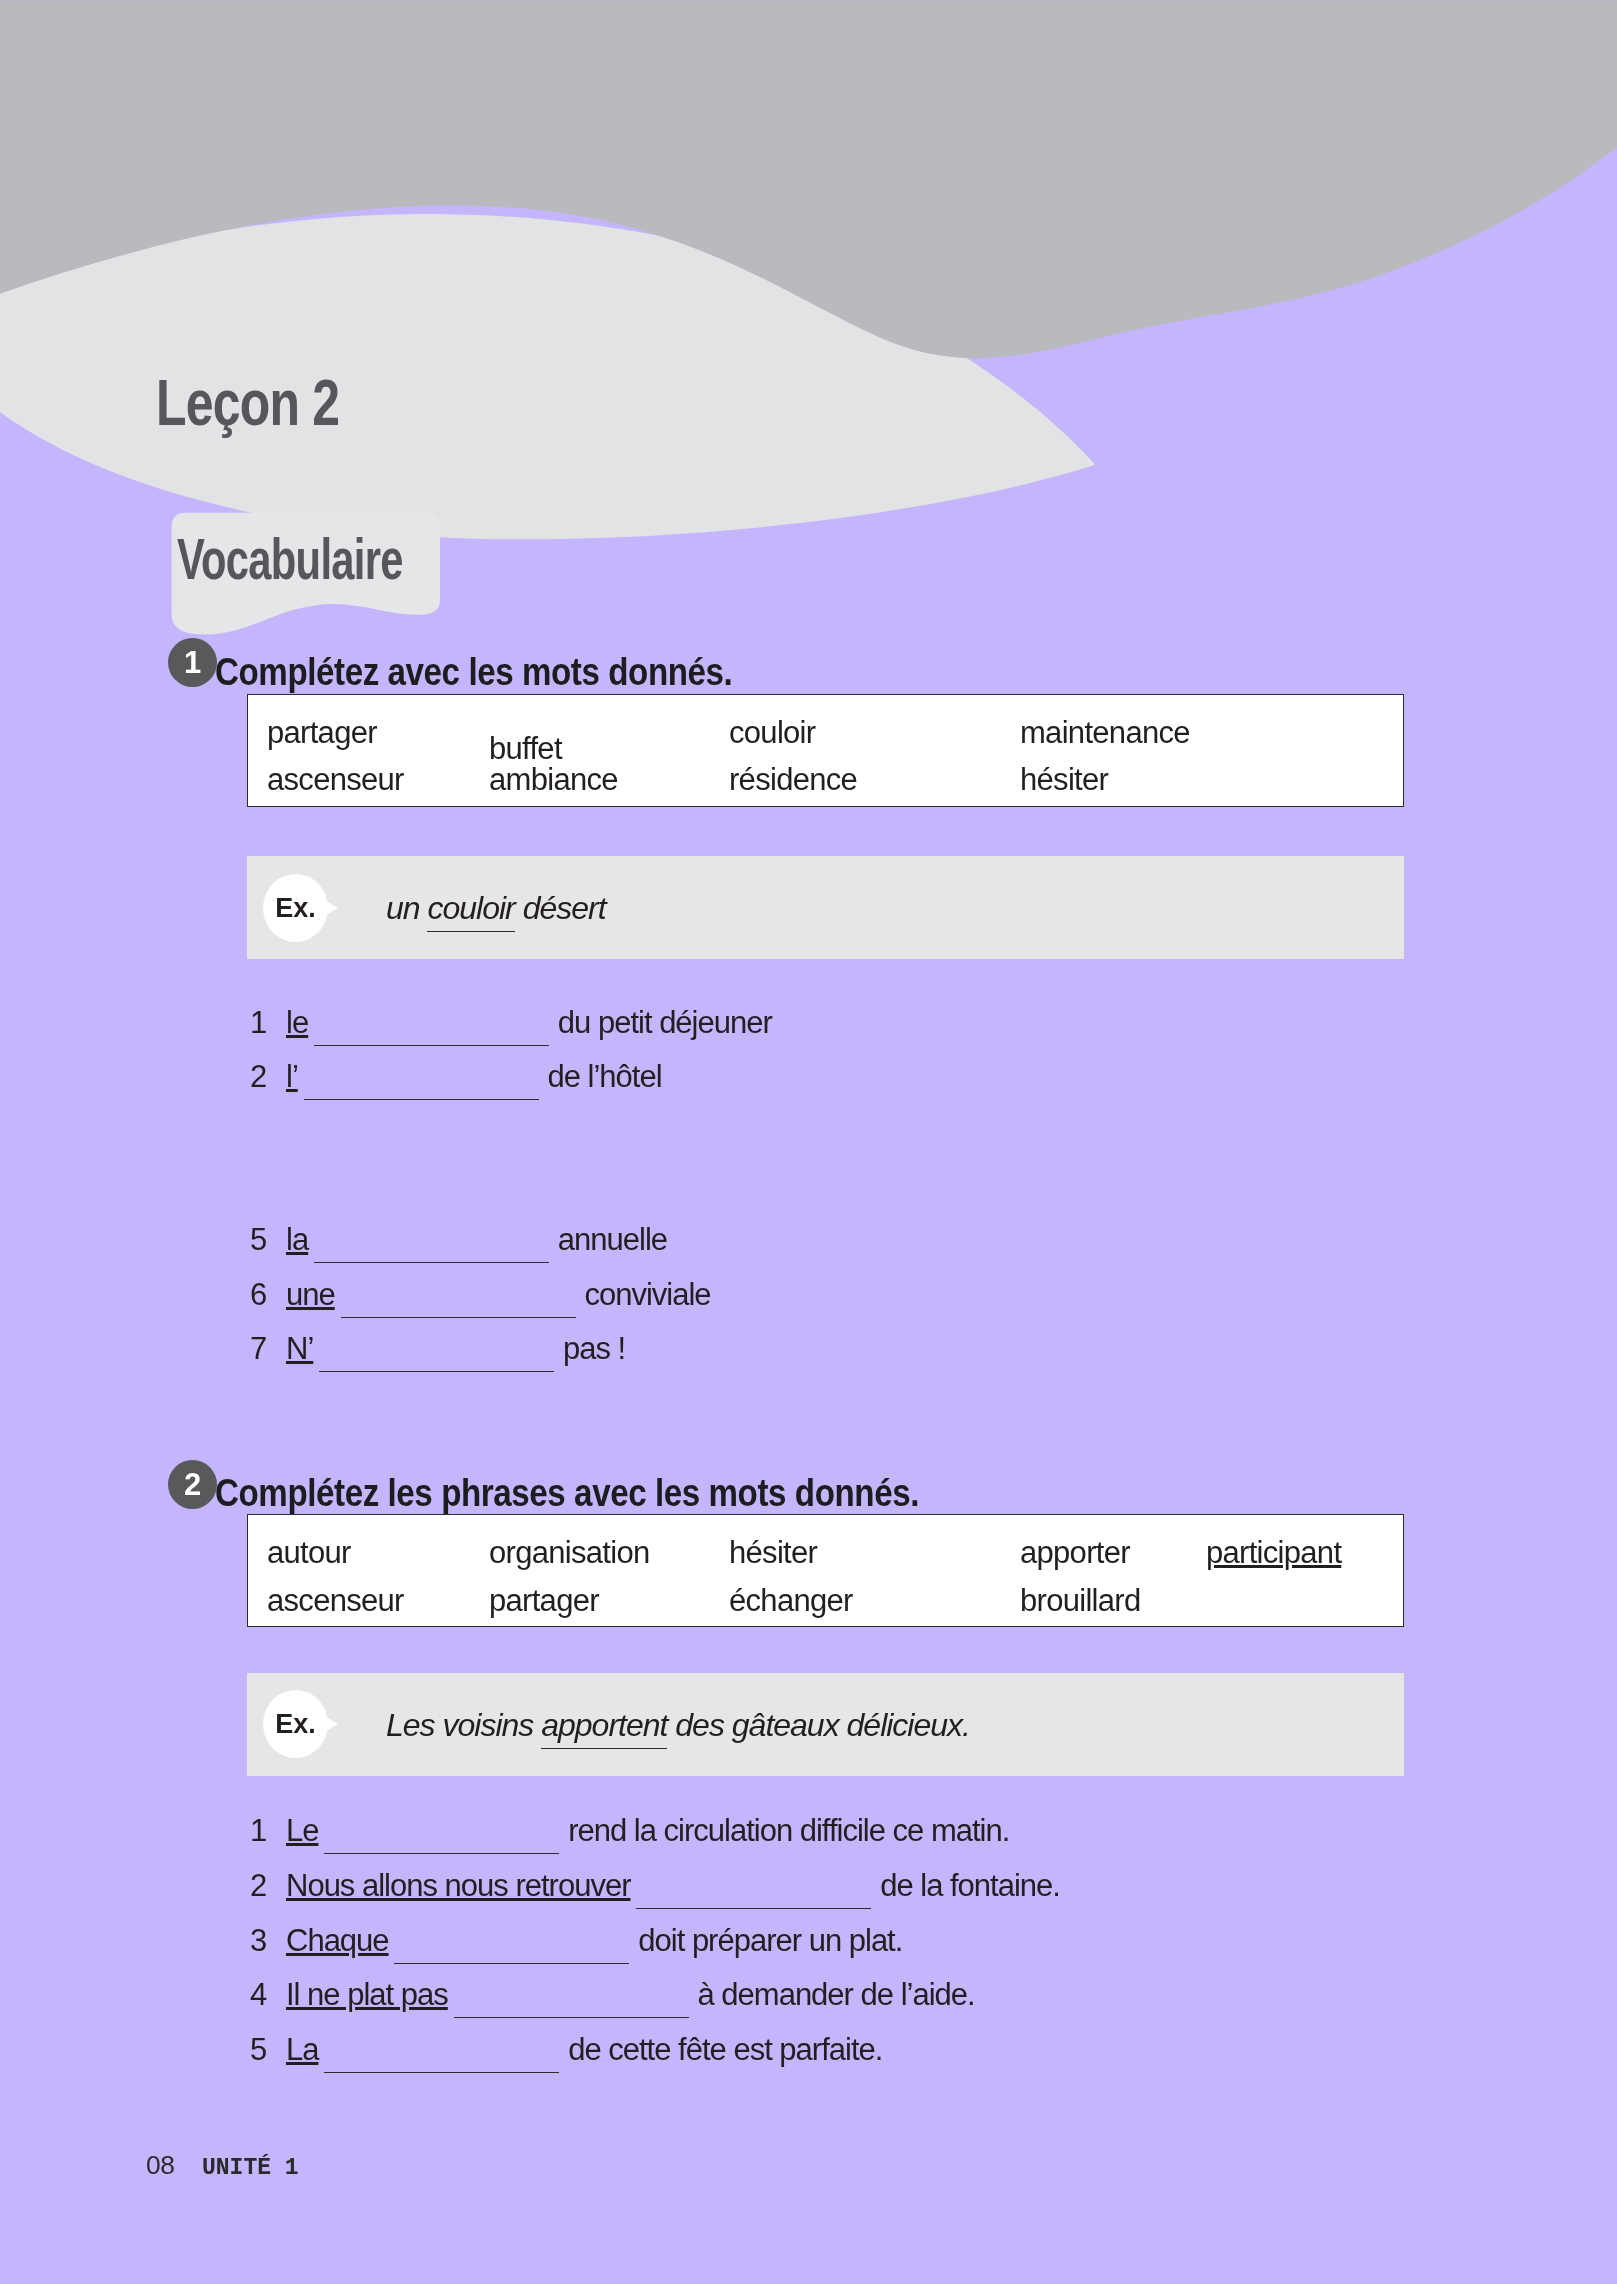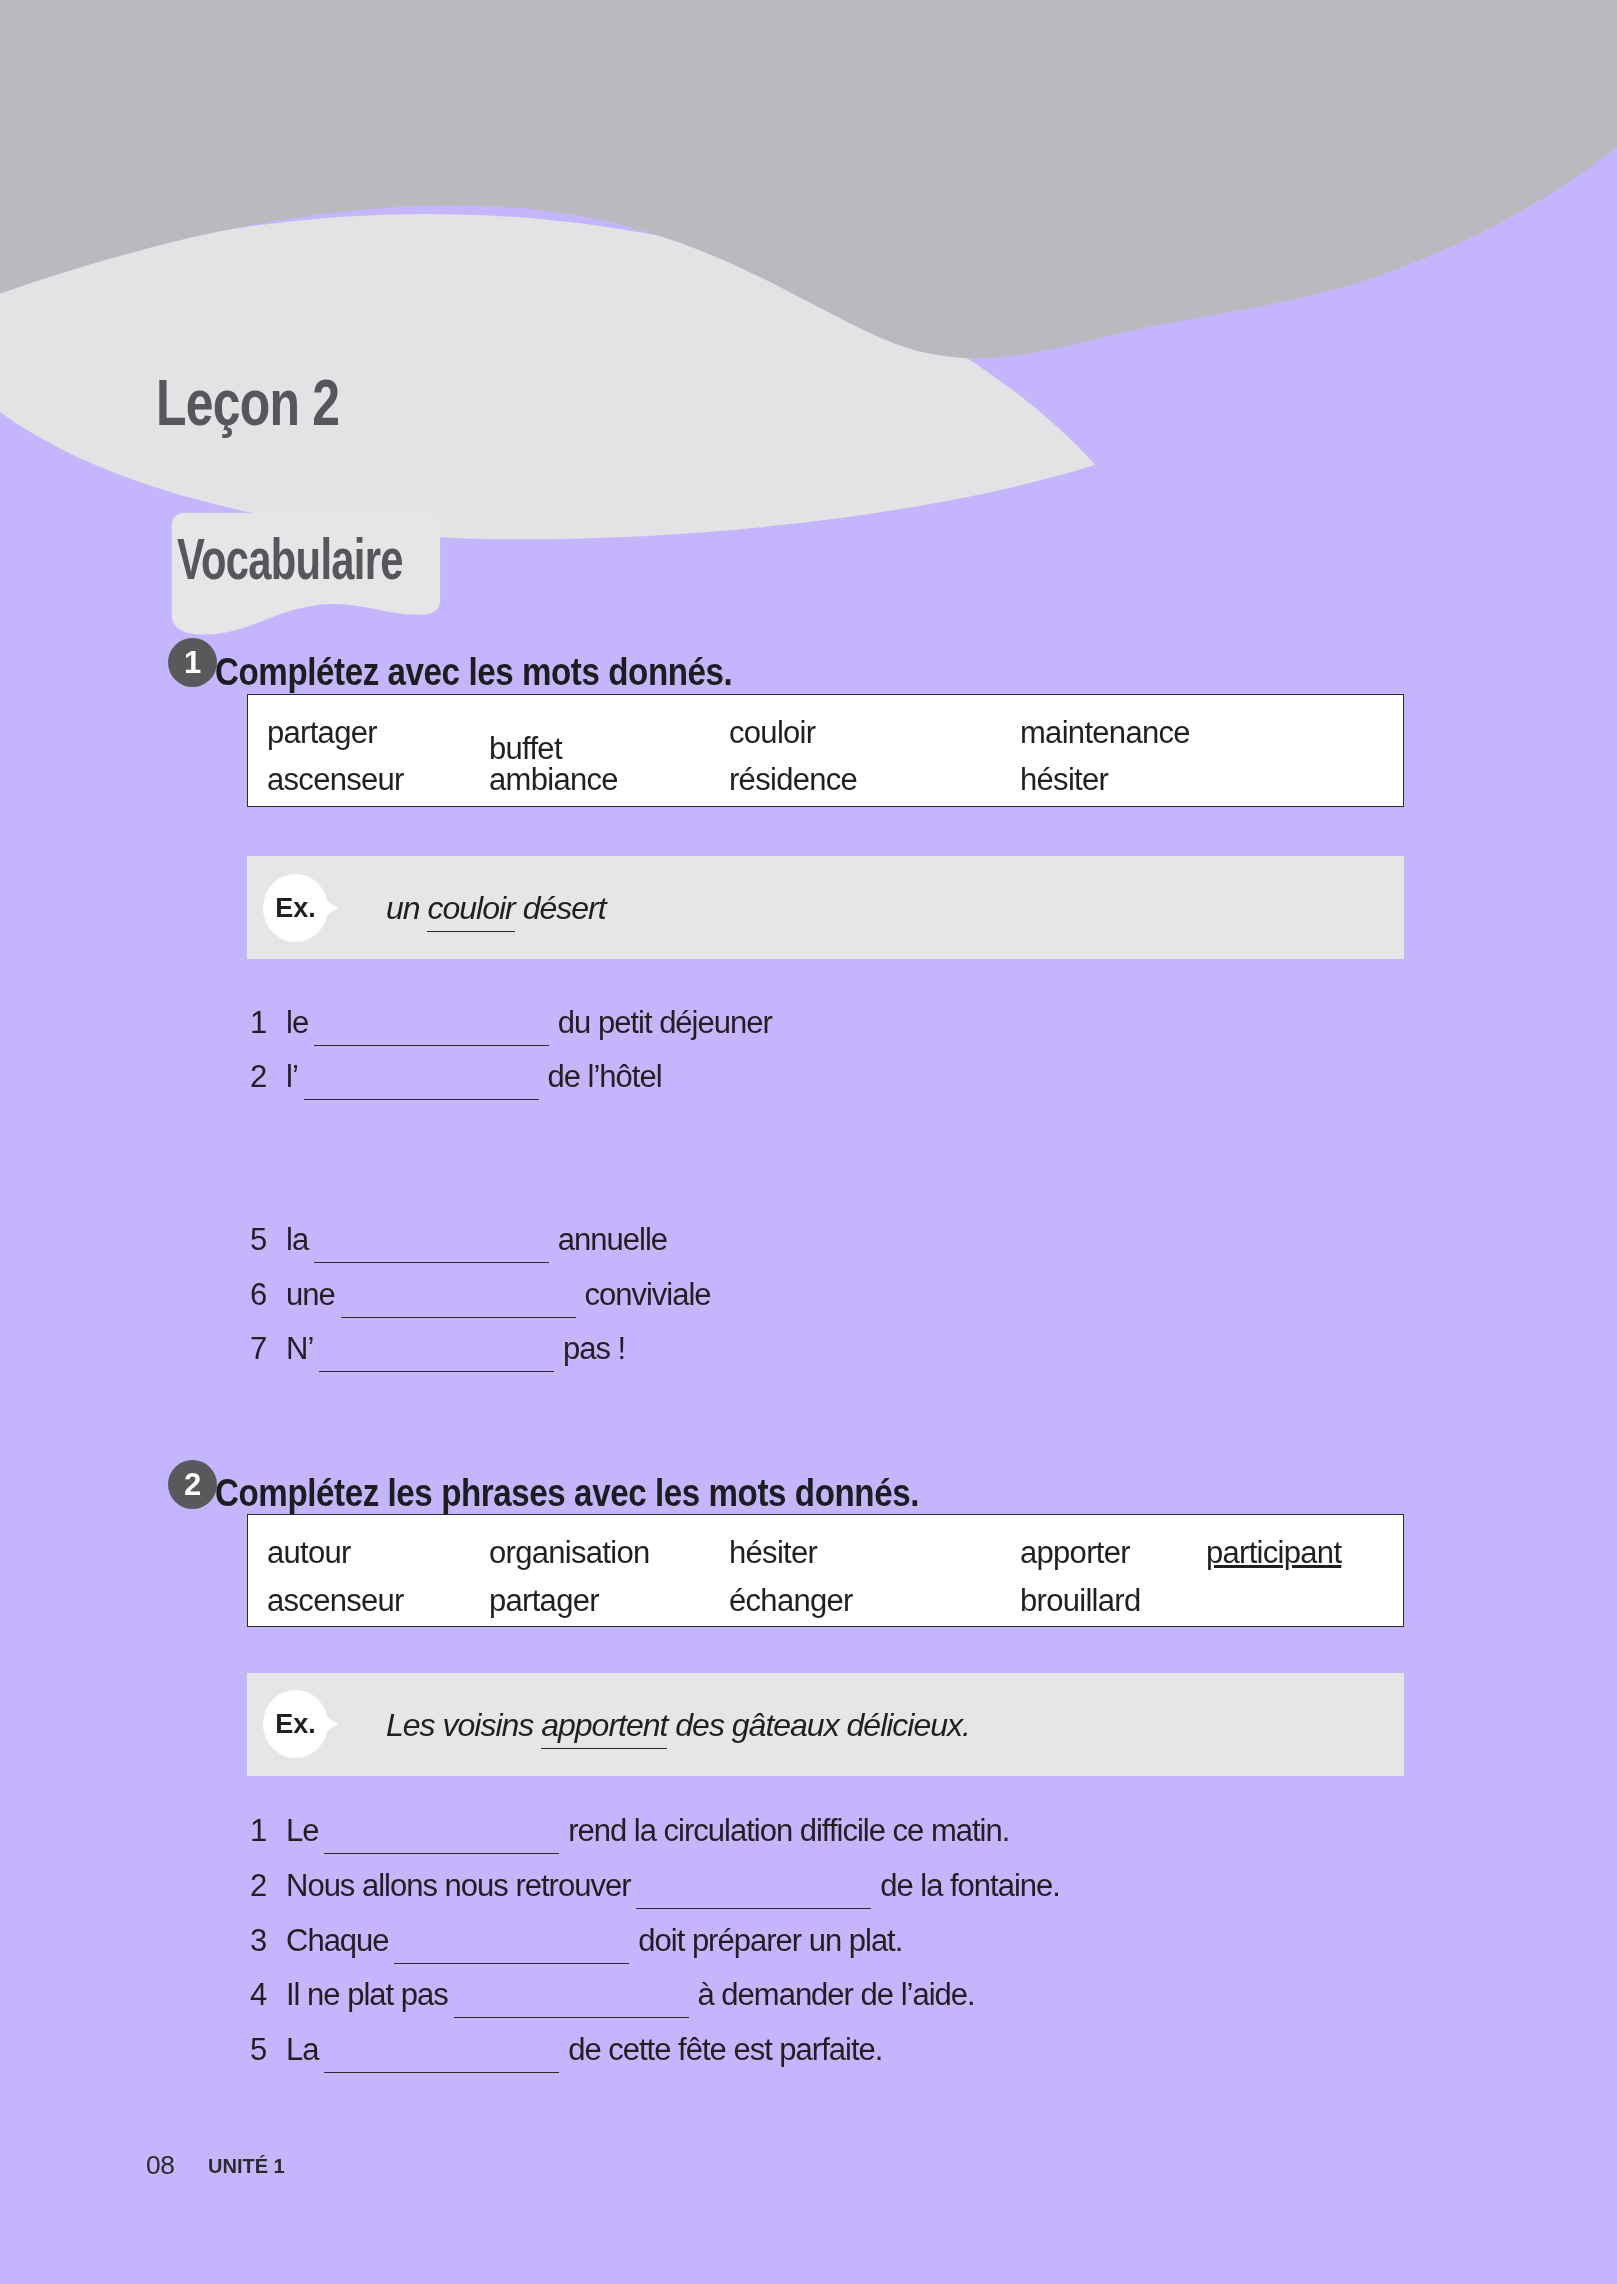--- a/index.html
+++ b/index.html
@@ -31,28 +31,28 @@
     display:flex;align-items:center;justify-content:center;font-size:27px;font-weight:bold;color:#231f20;}
   .bubble::after{content:"";position:absolute;left:58px;top:23.5px;width:0;height:0;
     border-top:10.8px solid transparent;border-bottom:10.8px solid transparent;border-left:17.6px solid #ffffff;}
   .ex-sentence{position:absolute;left:350px;font-size:32px;font-style:italic;letter-spacing:-1px;
     color:#231f20;white-space:nowrap;margin-left:36px;}
   .ul-word{border-bottom:1.5px solid #2b2b2b;padding-bottom:4.9px;}
 
   
   .item{position:absolute;left:250px;font-size:31px;letter-spacing:-1px;color:#231f20;white-space:nowrap;}
   .item .num{display:inline-block;width:36px;}
-  .item .pre:not(:empty){margin-right:5.9px;}
+  .item .pre:not(:empty){margin-right:5.9px;text-decoration:underline;}
   .blank{display:inline-block;width:235px;height:5.9px;border-bottom:1.5px solid #2b2b2b;
     vertical-align:-12.7px;margin-right:8.8px;}
 
   
   .footer-page{position:absolute;left:146px;top:2150px;font-size:26.4px;letter-spacing:-0.5px;color:#2b2b2b;}
-  .footer-unit{position:absolute;left:208px;top:2155px;font-size:20px;font-weight:bold;
-    letter-spacing:0px;color:#2b2b2b;}
+  .footer-unit{position:absolute;left:202px;top:2155px;font-size:23px;font-weight:bold;
+    letter-spacing:0px;color:#2b2b2b;font-family:Liberation Mono, monospace;}
 </style>
 </head>
 <body>
 
 <div id="page">
 
   <svg id="header-art" viewBox="0 0 3307 1600" aria-hidden="true">
     <path fill="#e2e3e5" d="M0,598 C420,430 900,398 1340,480 C1720,552 2050,740 2240,950 C1990,1030 1520,1108 1000,1102 C620,1096 220,1005 0,842 Z"></path>
     <path fill="#b9babe" d="M0,0 H3307 V300 C3160,415 2990,505 2800,570 C2620,630 2430,645 2250,690 C2070,736 1950,755 1800,690 C1640,620 1450,480 1150,435 C800,385 400,460 0,600 Z"></path>
     <path fill="#e5e6e8" d="M380,1048 H870 Q900,1048 900,1078 V1225 Q900,1254 868,1256 C788,1261 735,1226 648,1237 C558,1248 515,1292 428,1297 Q352,1300 351,1258 V1078 Q350,1048 380,1048 Z"></path>

